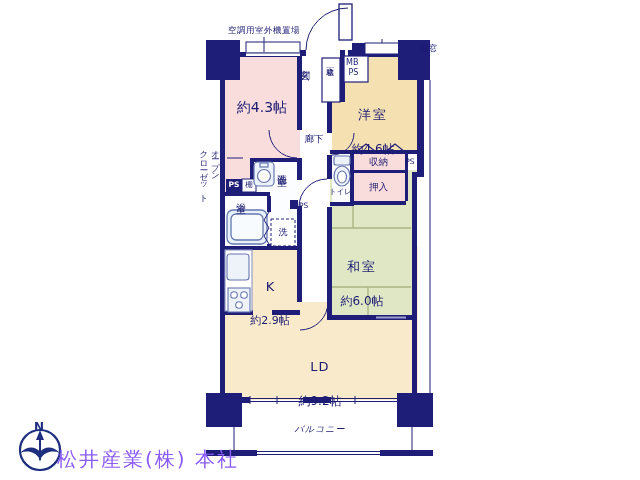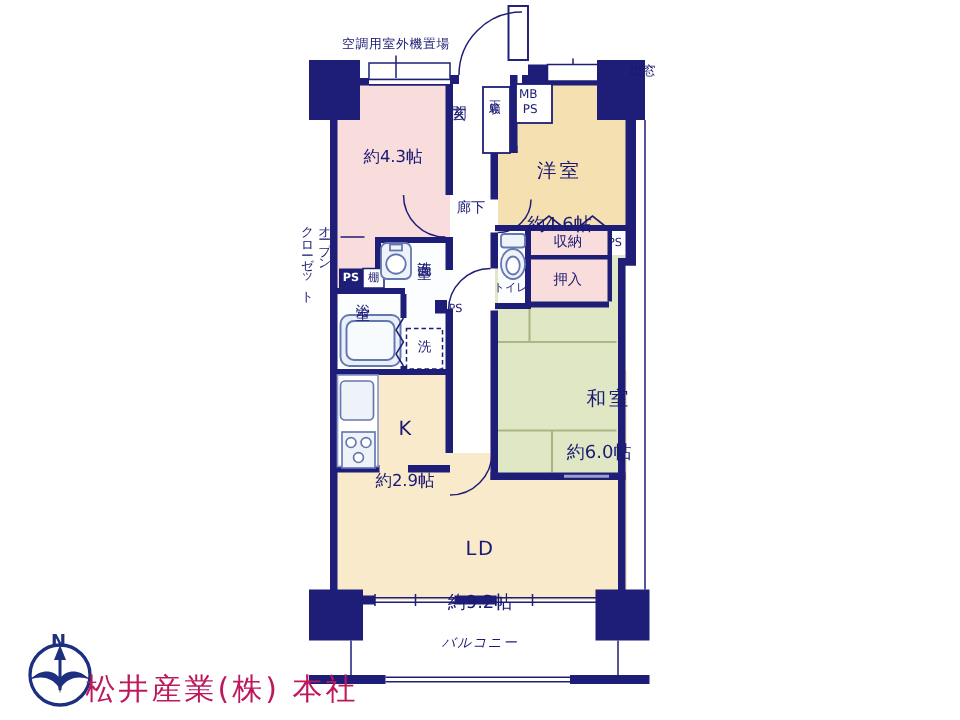--- a/index.html
+++ b/index.html
@@ -4,21 +4,21 @@
 <style>
   html,body{margin:0;padding:0;background:#ffffff;}
   #canvas{position:relative;width:640px;height:480px;background:#ffffff;overflow:hidden;
           font-family:"DejaVu Sans",sans-serif;color:#1a1a72;}
   #plan-svg{position:absolute;left:0;top:0;z-index:1;}
   .lbl{position:absolute;z-index:2;color:#1a1a72;white-space:pre-line;line-height:1.15;}
   .ctr{text-align:center;}
   .vert{writing-mode:vertical-rl;text-orientation:upright;white-space:pre;letter-spacing:1px;}
   .room-name{font-size:13px;letter-spacing:2px;}
   .room-size{font-size:12px;margin-top:1px;letter-spacing:0;}
-  .wm{position:absolute;z-index:2;color:#be185d;font-size:20px;letter-spacing:2px;white-space:nowrap;}
+  .wm{position:absolute;z-index:2;color:#8b5cf6;font-size:20px;letter-spacing:2px;white-space:nowrap;}
   .boxlbl{display:flex;align-items:center;justify-content:center;}
 </style>
 </head>
 <body>
 
 <div id="canvas">
 
 <svg id="plan-svg" width="640" height="480" viewBox="0 0 640 480">
 
   <rect x="224" y="247" width="194" height="153" fill="#f9eacb"></rect>
@@ -163,21 +163,21 @@
     <line x1="40" y1="438" x2="40" y2="460" stroke="#1e2f80" stroke-width="2"></line>
     <polygon points="40,430 36,440 44,440" fill="#1e2f80"></polygon>
     <path d="M 20 453 C 28 445, 36 447, 40 452 C 44 447, 52 445, 60 453 C 52 450, 45 452, 41 458 L 40 462 L 39 458 C 35 452, 28 450, 20 453 Z" fill="#1e2f80"></path>
     <text x="39" y="431" text-anchor="middle" font-size="12" font-weight="bold" fill="#1e2f80" font-family="DejaVu Sans, sans-serif">N</text>
   </g>
 </svg>
 
 <div class="lbl ctr" style="left:226px;top:26px;width:76px;font-size:8.5px;letter-spacing:0.5px;">空調用室外機置場</div>
 
 <div class="lbl ctr" style="left:226px;top:80px;width:72px;">
-  <div class="room-size" style="font-size:11px;">約4.3帖</div>
+  <div class="room-size" style="font-size:14px;">約4.3帖</div>
 </div>
 
 <div class="lbl ctr" style="left:330px;top:90px;width:86px;">
   <div class="room-name">洋室</div>
   <div class="room-size">約4.6帖</div>
 </div>
 
 <div class="lbl vert" style="left:299px;top:62px;font-size:10px;">玄関</div>
 <div class="lbl vert" style="left:325px;top:61px;font-size:7.5px;">下駄箱</div>
 <div class="lbl" style="left:346px;top:58px;font-size:8px;line-height:1.2;text-align:right;">MB
@@ -195,21 +195,21 @@
 <div class="lbl vert" style="left:198px;top:144px;font-size:8.5px;line-height:1.35;">オープン
 クローゼット</div>
 <div class="lbl" style="left:299px;top:202px;font-size:7.5px;">PS</div>
 <div class="lbl boxlbl" style="left:271px;top:219px;width:24px;height:27px;font-size:9px;">洗</div>
 
 <div class="lbl ctr" style="left:238px;top:262px;width:64px;">
   <div style="font-size:13px;">K</div>
   <div class="room-size" style="font-size:11px;">約2.9帖</div>
 </div>
 
-<div class="lbl ctr" style="left:339px;top:242px;width:82px;text-align:right;">
+<div class="lbl ctr" style="left:321px;top:242px;width:82px;">
   <div class="room-name">和室</div>
   <div class="room-size">約6.0帖</div>
 </div>
 
 <div class="lbl ctr" style="left:282px;top:342px;width:76px;">
   <div class="room-name" style="letter-spacing:1px;">LD</div>
   <div class="room-size">約9.2帖</div>
 </div>
 
 <div class="lbl ctr" style="left:283px;top:424px;width:74px;font-size:9px;letter-spacing:1px;font-style:italic;">バルコニー</div>

